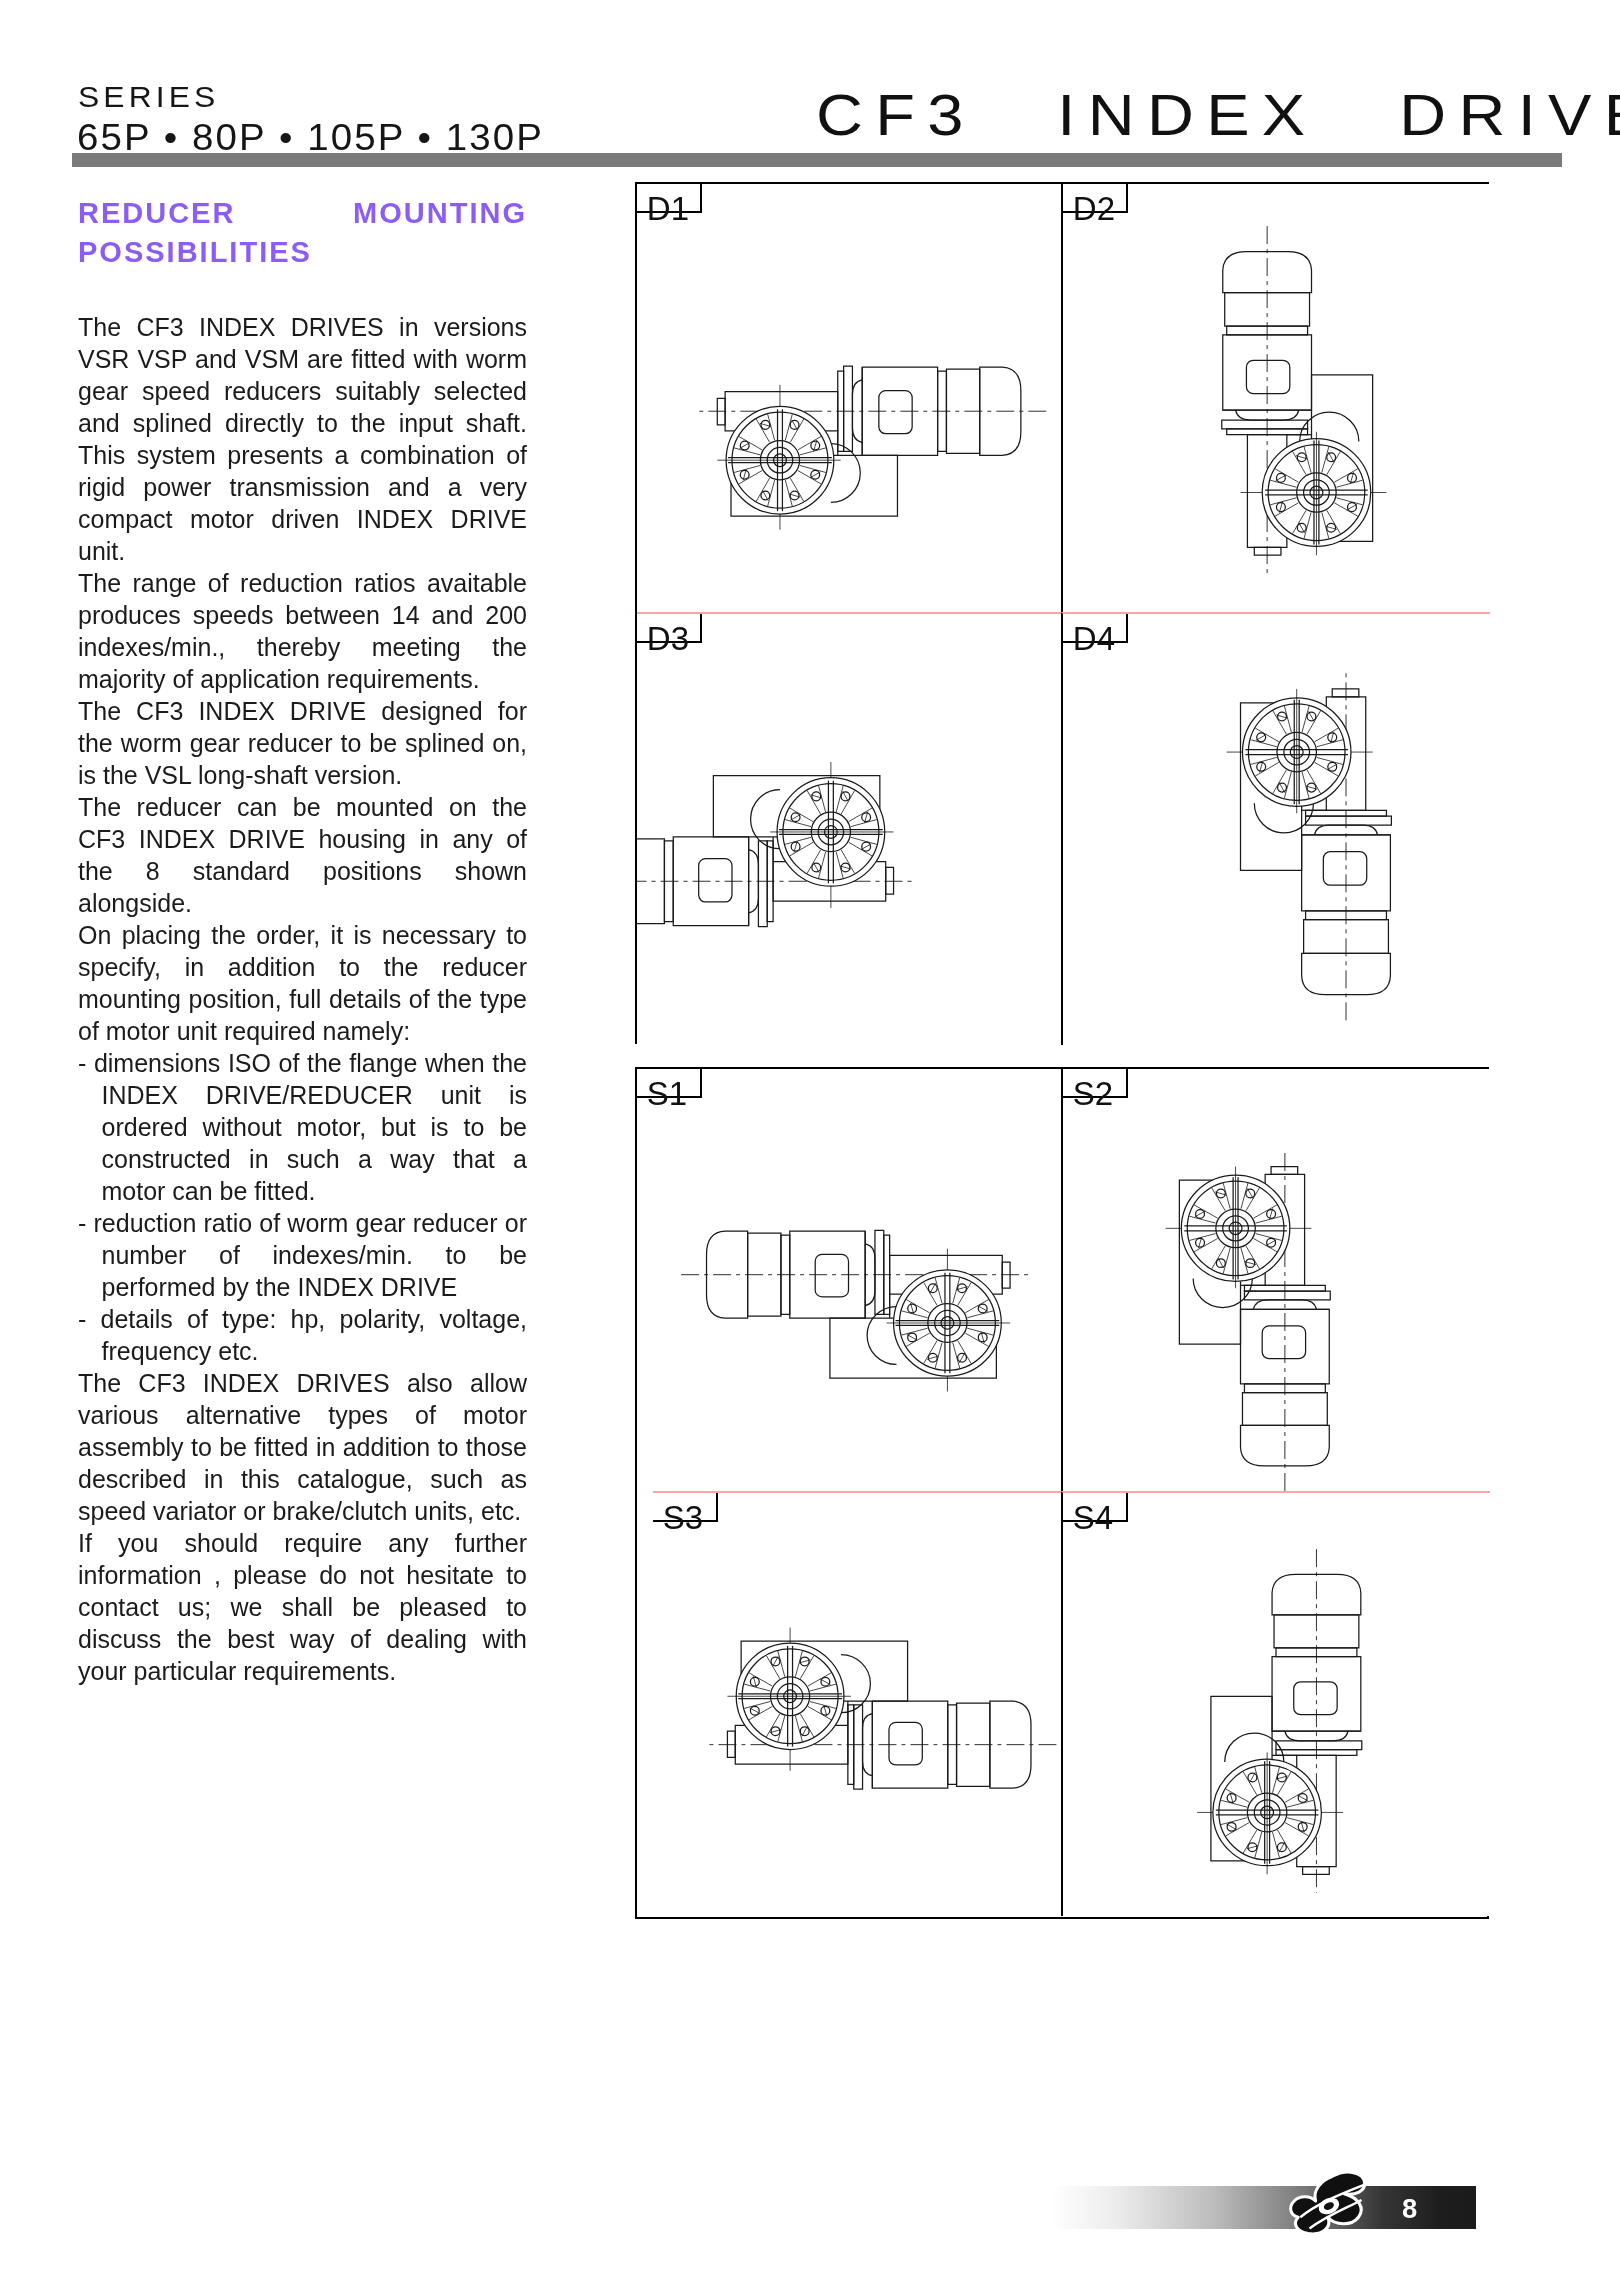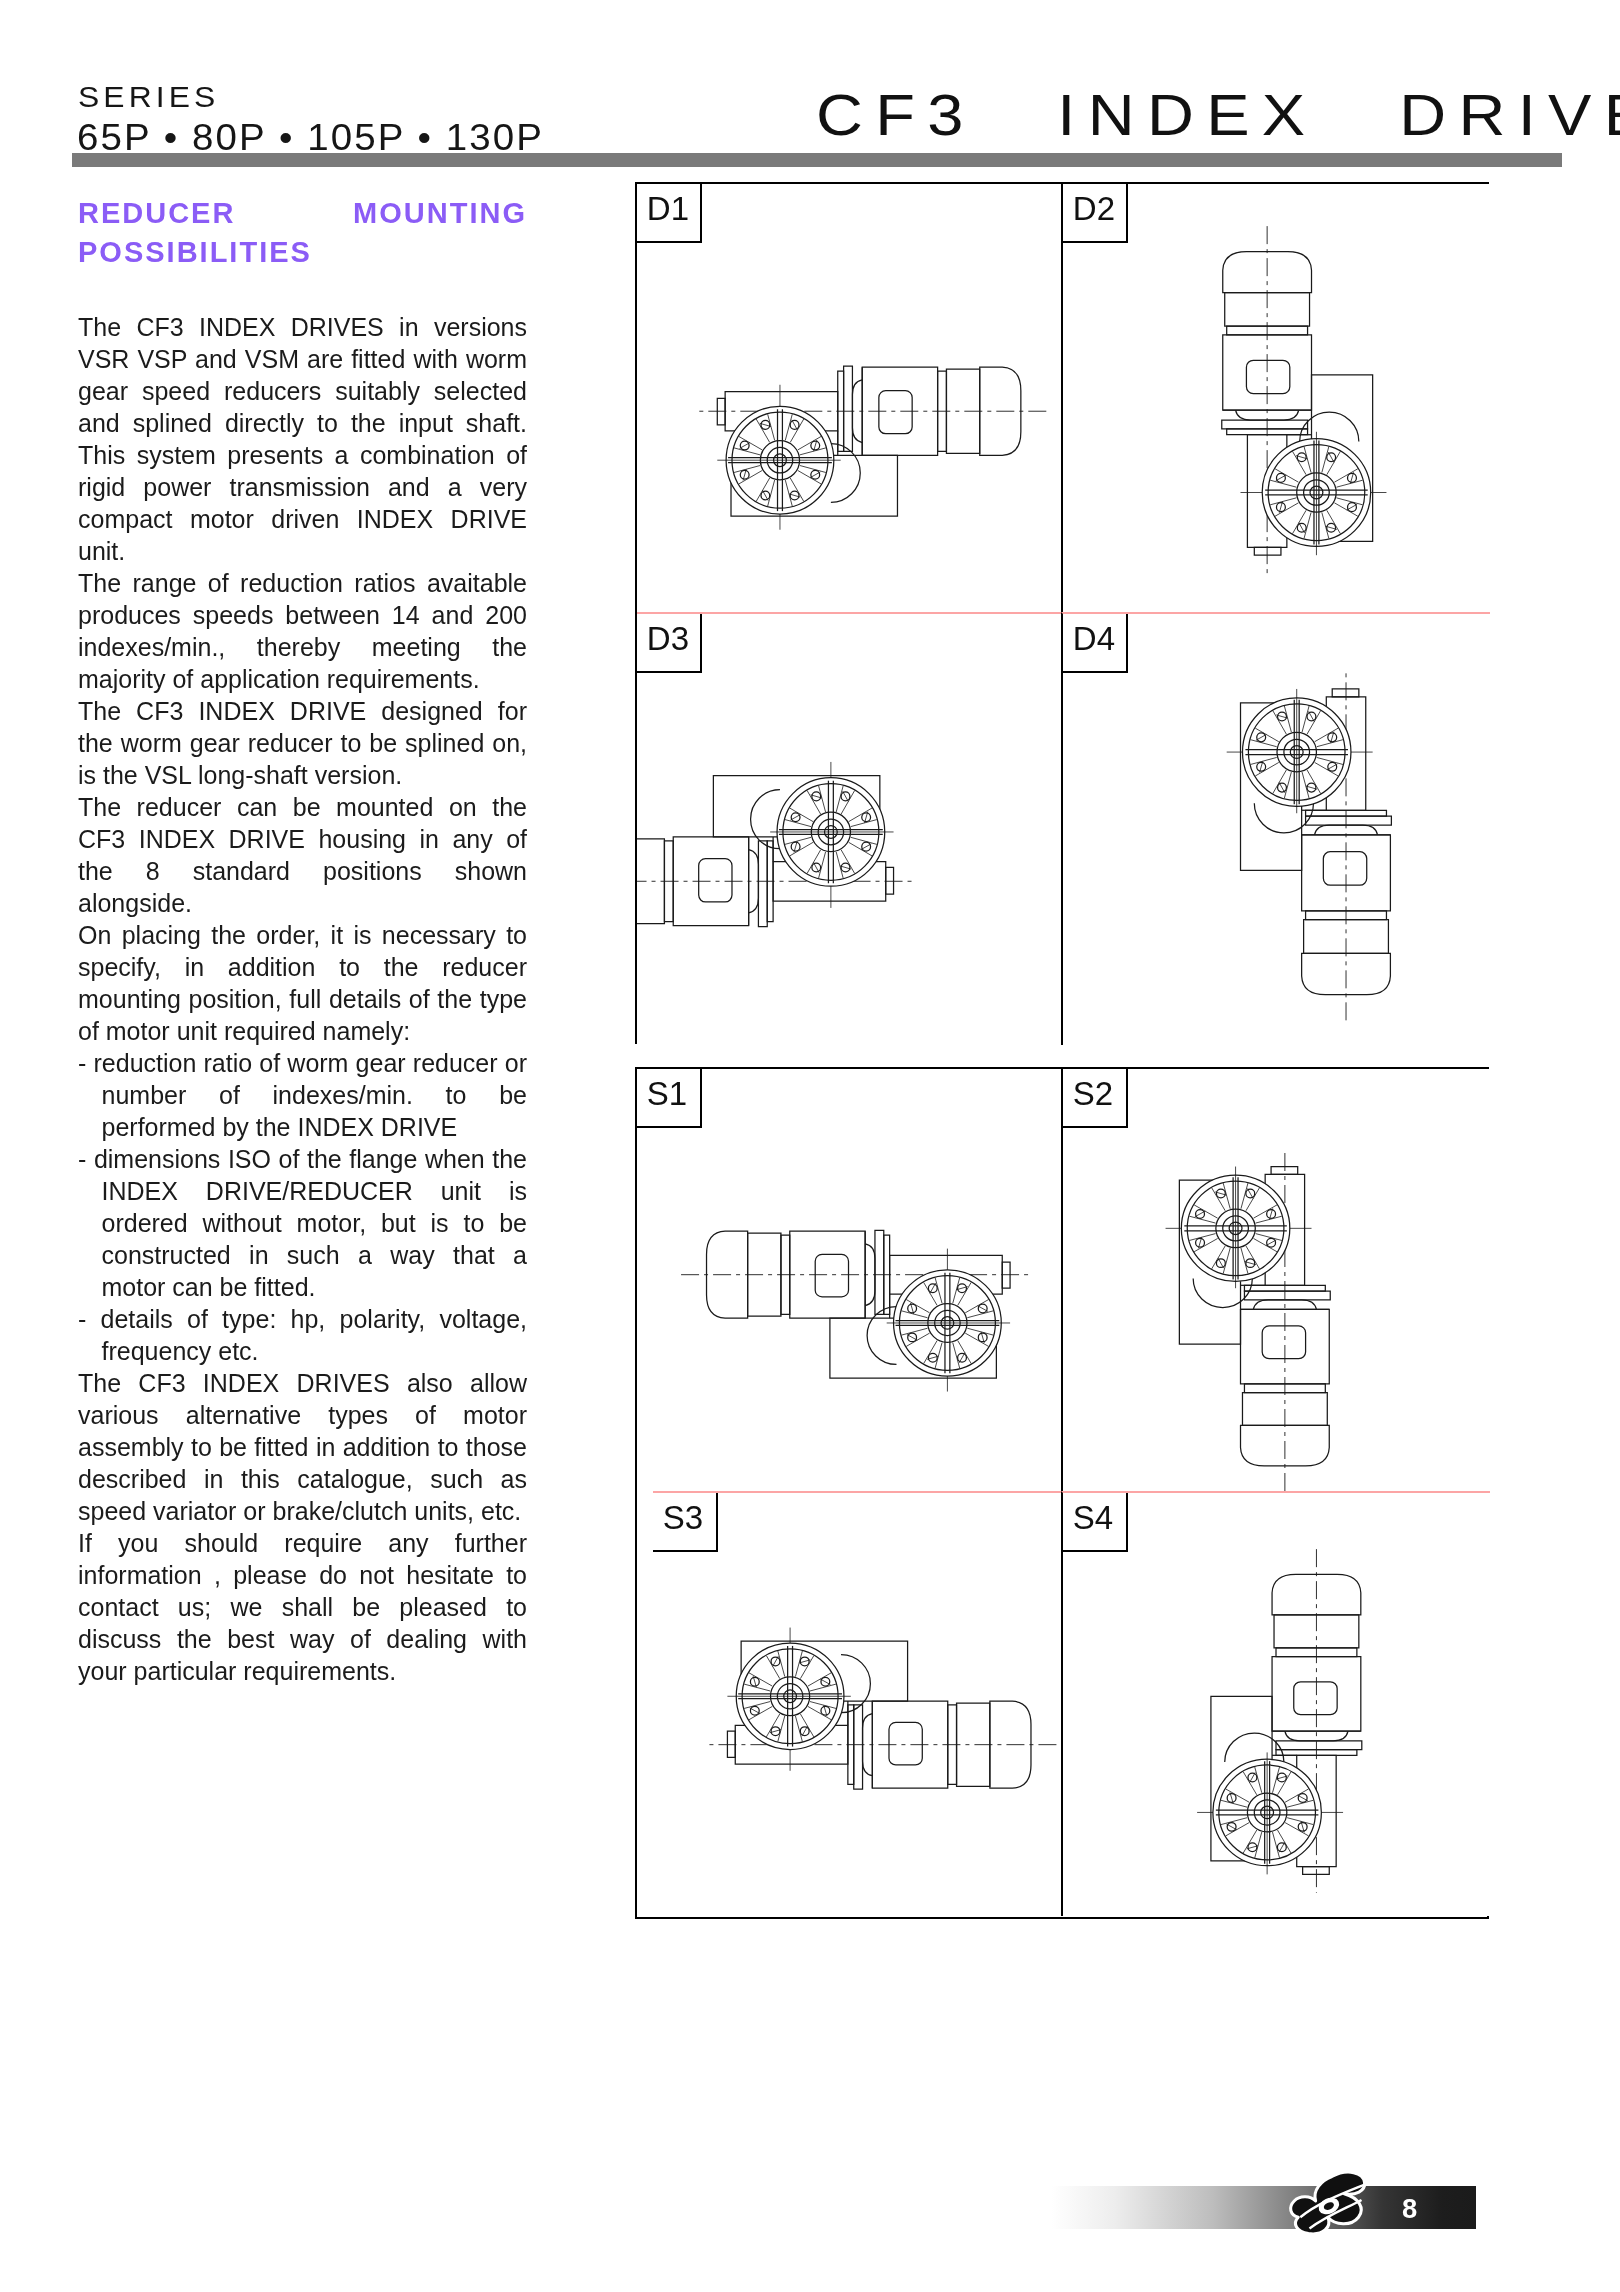--- a/index.html
+++ b/index.html
@@ -23,21 +23,21 @@
   .col p.gap{}
   .col p.li{padding-left:23.5px;text-indent:-23.5px;}
 
   
   .group{position:absolute;border:2px solid #000;background:#fff;box-sizing:border-box;}
   #group-d{left:635px;top:182px;width:854px;height:862px;}
   #group-s{left:635px;top:1067px;width:854px;height:852px;}
   .cell{position:absolute;box-sizing:border-box;overflow:hidden;background:#fff;}
   .cell.bl{border-left:2px solid #000;}
   .cell.bt{border-top:2px solid #fca5a5;}
-  .tag{position:absolute;left:0;top:0;width:65px;height:59px;border:2px solid #000;
+  .tag{position:absolute;left:0;top:0;width:65px;height:29px;border:2px solid #000;
         border-left:none;border-top:none;background:#fff;font-size:33px;color:#111;
         padding:5.9px 0 0 9.8px;box-sizing:border-box;z-index:2;}
   .panel-draw{position:absolute;left:0;top:0;width:100%;height:100%;}
 
   
   .draw *{stroke:#1a1a1a;fill:none;stroke-width:1.25;vector-effect:non-scaling-stroke;}
   .draw .cl{stroke-width:0.9;stroke-dasharray:18 5 4 5;}
   .draw .fw{fill:#ffffff;}
   .draw .thin{stroke-width:0.8;}
 
@@ -58,22 +58,22 @@
   <div class="doc-title">CF3  INDEX  DRIVE</div>
   <div class="header-bar"></div>
 
   <div class="col">
     <h2>REDUCER MOUNTING POSSIBILITIES</h2>
     <p>The CF3 INDEX DRIVES in versions VSR VSP and VSM are fitted with worm gear speed reducers suitably selected and splined directly to the input shaft. This system presents a combination of rigid power transmission and a very compact motor driven INDEX DRIVE unit.</p>
     <p>The range of reduction ratios avaitable produces speeds between 14 and 200 indexes/min., thereby meeting the majority of application requirements.</p>
     <p>The CF3 INDEX DRIVE designed for the worm gear reducer to be splined on, is the VSL long-shaft version.</p>
     <p>The reducer can be mounted on the CF3 INDEX DRIVE housing in any of the 8 standard positions shown alongside.</p>
     <p class="gap">On placing the order, it is necessary to specify, in addition to the reducer mounting position, full details of the type of motor unit required namely:</p>
+    <p class="li">- dimensions ISO of the flange when the INDEX DRIVE/REDUCER unit is ordered without motor, but is to be constructed in such a way that a motor can be fitted.</p>
     <p class="li">- reduction ratio of worm gear reducer or number of indexes/min. to be performed by the INDEX DRIVE</p>
-    <p class="li">- dimensions ISO of the flange when the INDEX DRIVE/REDUCER unit is ordered without motor, but is to be constructed in such a way that a motor can be fitted.</p>
     <p class="li">- details of type: hp, polarity, voltage, frequency etc.</p>
     <p class="gap">The CF3 INDEX DRIVES also allow various alternative types of motor assembly to be fitted in addition to those described in this catalogue, such as speed variator or brake/clutch units, etc.</p>
     <p>If you should require any further information , please do not hesitate to contact us; we shall be pleased to discuss the best way of dealing with your particular requirements.</p>
   </div>
 
   <svg width="0" height="0" style="position:absolute" aria-hidden="true">
     <defs>
       <g id="assy" class="draw">
 
         <line class="cl" x1="45" y1="213" x2="400" y2="213"></line>

